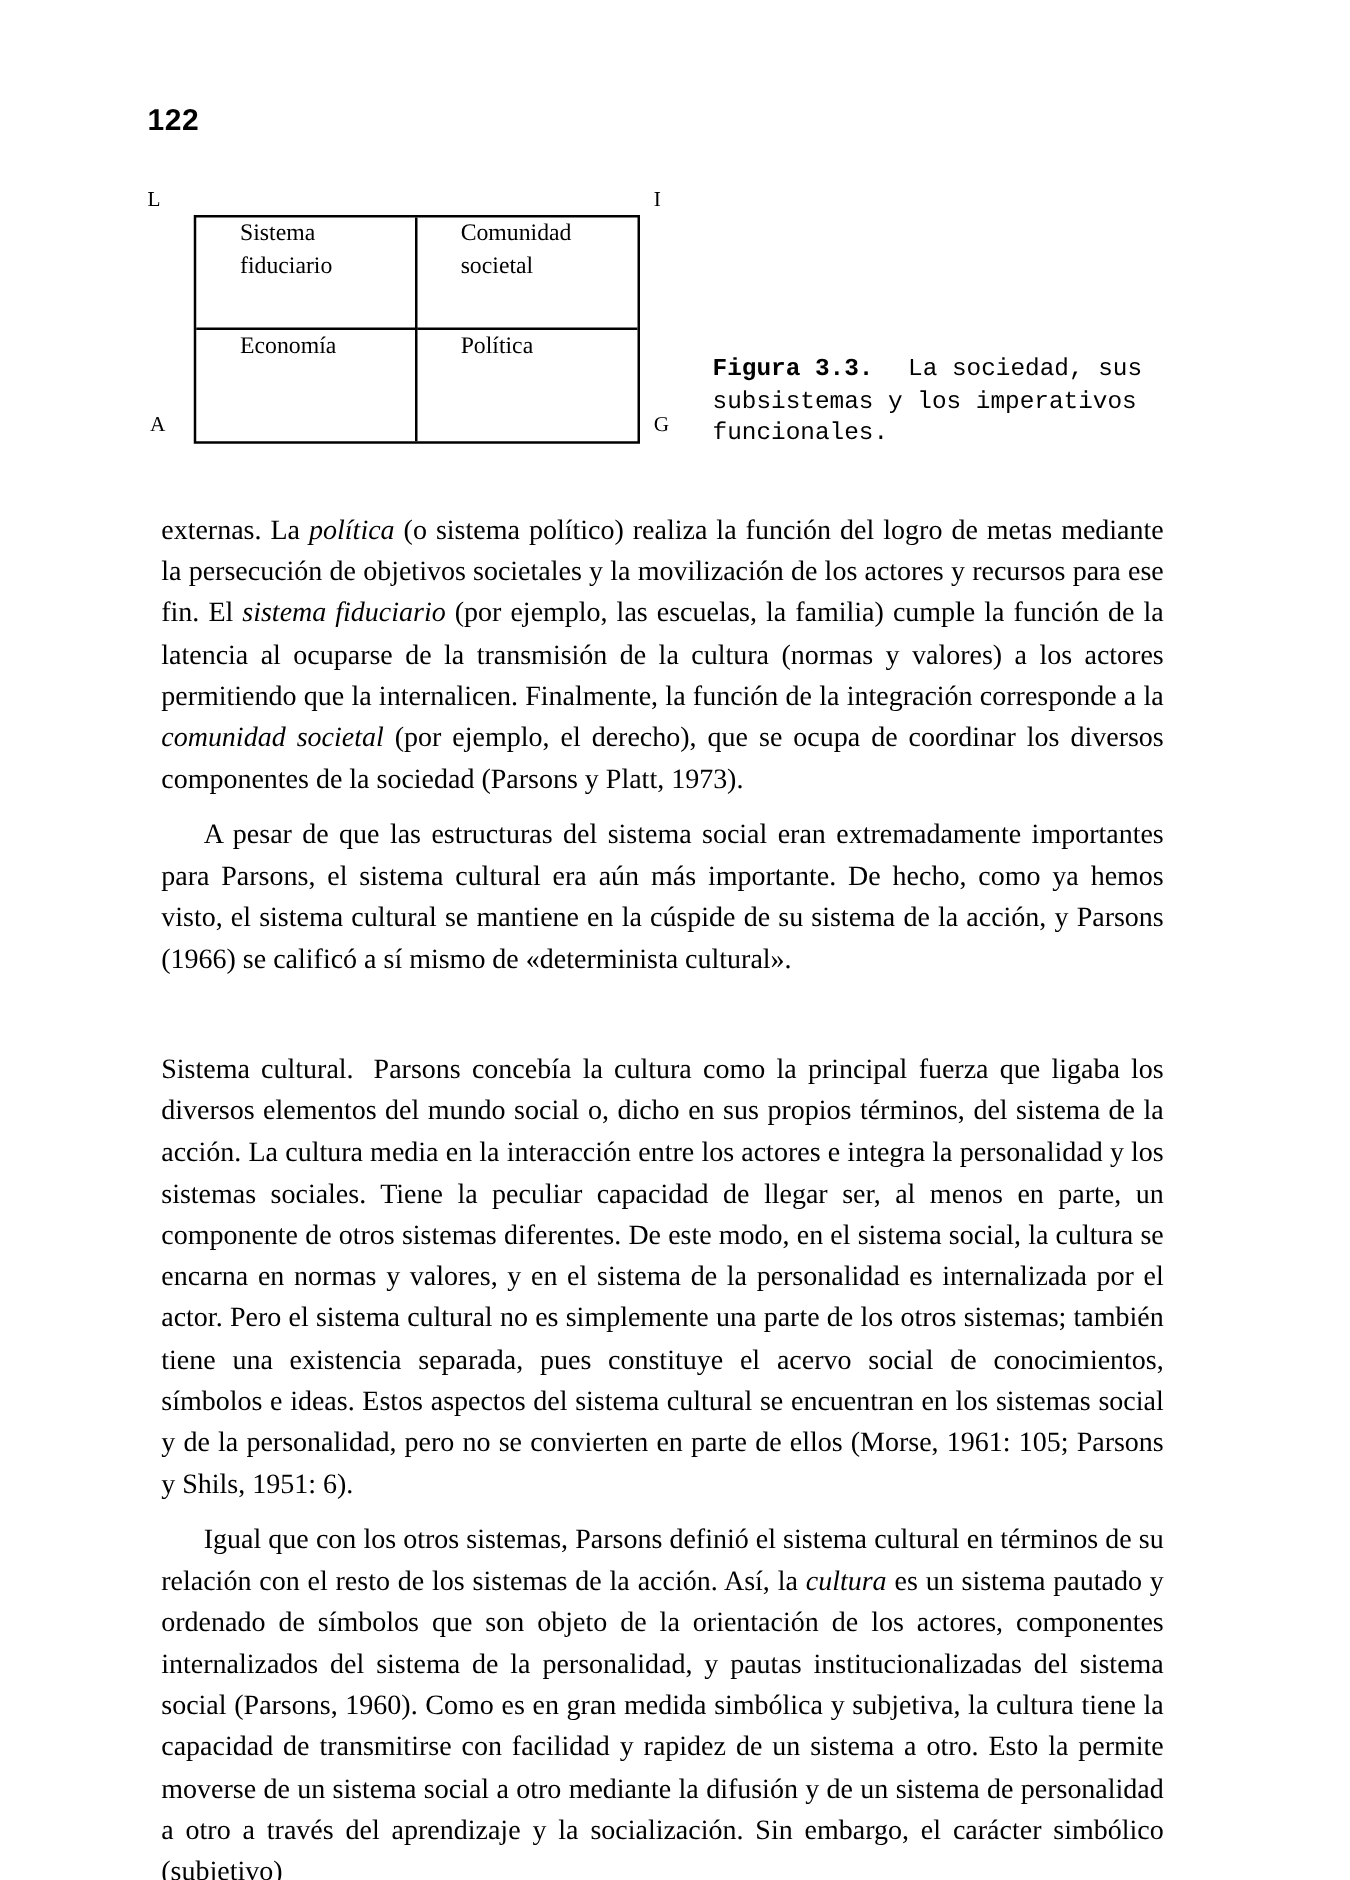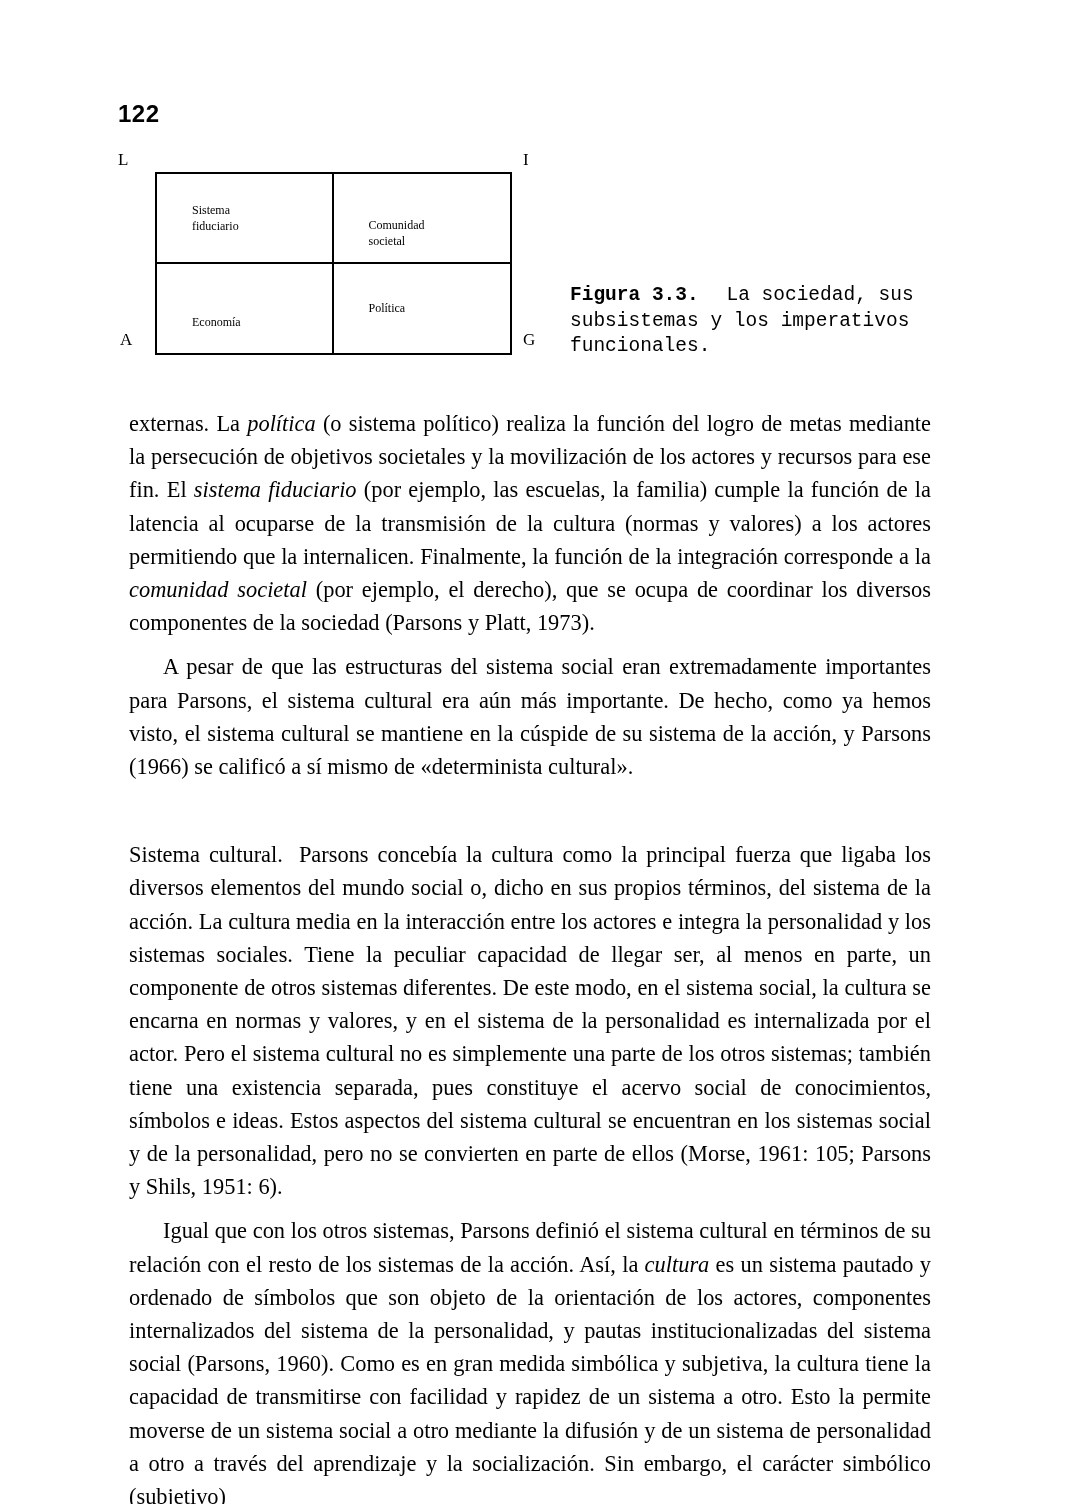--- a/index.html
+++ b/index.html
@@ -20,21 +20,21 @@
     position: absolute;
     left: 0; top: 0;
     width: 1080px;
     height: 1504px;
   }
 
   
   .running-head {
     position: absolute;
     left: 118px;
-    top: 100px;
+    top: 83px;
     display: flex;
     align-items: baseline;
     gap: 28px;
     font-family: "Liberation Sans", "DejaVu Sans", sans-serif;
   }
   .folio {
     font-size: 24px;
     font-weight: bold;
     letter-spacing: 0.5px;
   }
@@ -59,29 +59,29 @@
     width: 357px;
     height: 183px;
     box-sizing: border-box;
     border: 2.5px solid #000;
     display: grid;
     grid-template-columns: 1fr 1fr;
     grid-template-rows: 1fr 1fr;
   }
   .agil-cell {
     display: flex;
-    align-items: center;
+    align-items: flex-start;
     box-sizing: border-box;
     padding-left: 35px;
     font-family: "Liberation Serif", "DejaVu Serif", serif;
-    font-size: 12px;
+    font-size: 19px;
     line-height: 1.35;
   }
   .agil-cell.c-tl { border-right: 2.2px solid #000; border-bottom: 2.2px solid #000; }
-  .agil-cell.c-tr { border-bottom: 2.2px solid #000; margin-top: 31px; }
+  .agil-cell.c-tr { border-bottom: 2.2px solid #000; }
   .agil-cell.c-bl { border-right: 2.2px solid #000; }
 
   .corner {
     position: absolute;
     font-family: "Liberation Serif", "DejaVu Serif", serif;
     font-size: 17px;
   }
   .corner-l  { left: 0px;   top: 0px; }
   .corner-i  { left: 405px; top: 0px; }
   .corner-a  { left: 2px;   top: 180px; }
@@ -139,21 +139,21 @@
     <div class="agil">
       <div class="agil-cell c-tl">
         <span style="white-space: pre-line;">Sistema
 fiduciario</span>
       </div>
       <div class="agil-cell c-tr">
         <span style="white-space: pre-line;">Comunidad
 societal</span>
       </div>
       <div class="agil-cell c-bl">
-        <span style="white-space: pre-line; margin-top: 27px;">Economía</span>
+        <span style="white-space: pre-line;">Economía</span>
       </div>
       <div class="agil-cell c-br">
         <span style="white-space: pre-line;">Política</span>
       </div>
     </div>
 
     <div class="fig-caption">
       <b>Figura 3.3.</b>
       <span class="runin-gap"></span><span>La sociedad, sus subsistemas y los imperativos funcionales.</span>
     </div>

